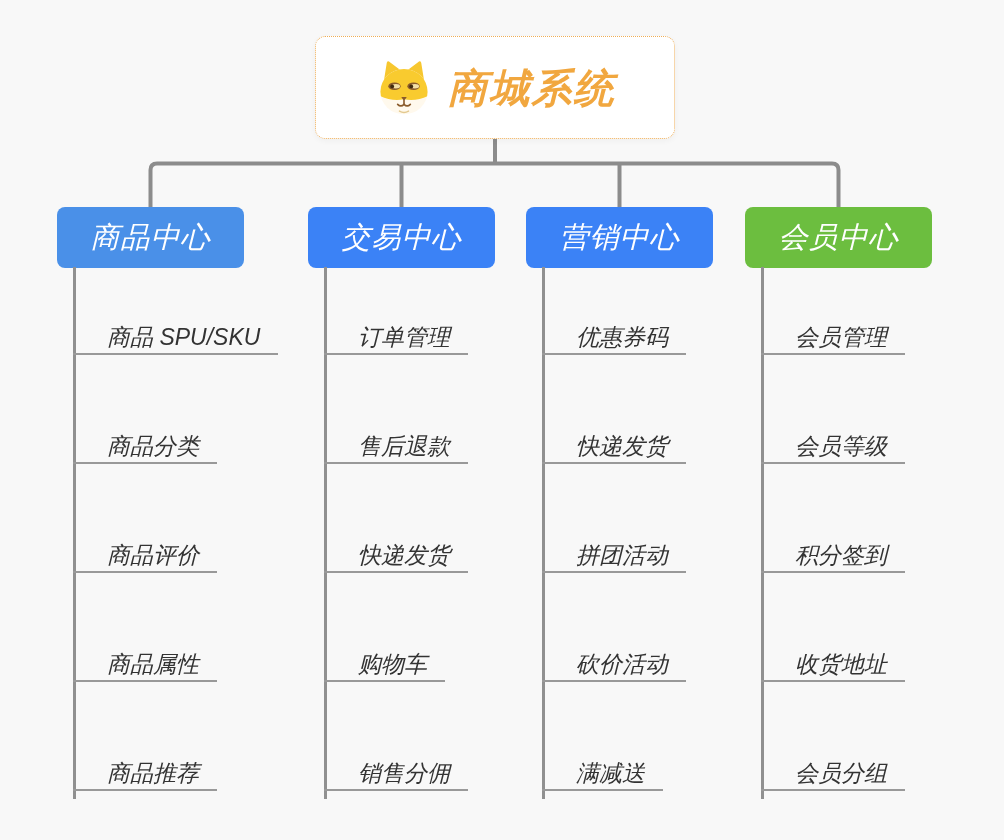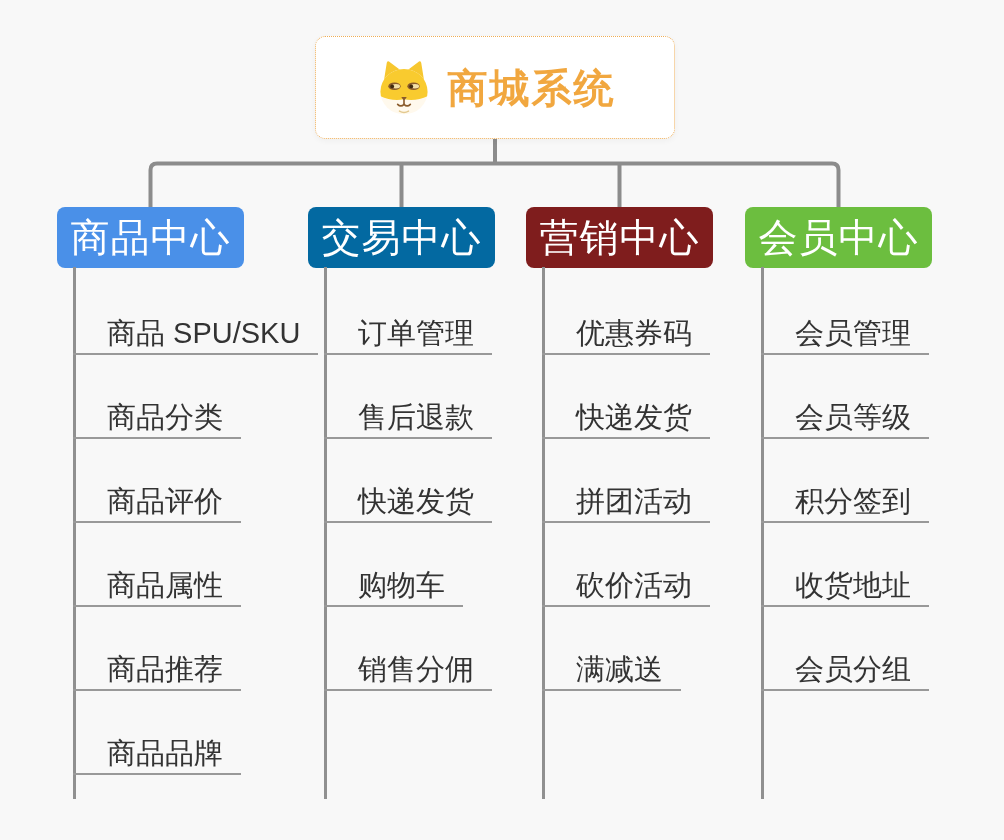--- a/index.html
+++ b/index.html
@@ -2,21 +2,21 @@
 <html><head>
 <meta charset="utf-8">
 <style>
   html,body{margin:0;padding:0;}
   body{
     width:1004px;height:840px;
     background:#F8F8F8;
     font-family:"Liberation Sans","DejaVu Sans",sans-serif;
     overflow:hidden;
   }
-  .canvas{position:relative;width:1004px;height:840px;}
+  .canvas{position:relative;width:1004px;height:840px;font-style:italic;}
   .connectors{position:absolute;left:0;top:0;width:1004px;height:840px;}
 
   
   .root-node{
     position:absolute;left:315px;top:36px;width:360px;height:103px;
     background:#FFFFFF;border:1px dotted #EFAE57;border-radius:10px;
     box-sizing:border-box;
     display:flex;align-items:center;justify-content:center;gap:15px;
     box-shadow:0 2px 6px rgba(0,0,0,0.04);
   }
@@ -31,38 +31,38 @@
   .branch-1{left:308px;}
   .branch-2{left:526px;}
   .branch-3{left:745px;}
 
   .branch-box{
     position:absolute;left:0;top:0;width:187px;height:61px;
     border-radius:8px;box-sizing:border-box;
     display:flex;align-items:center;justify-content:center;
   }
   .branch-box span{
-    color:#FFFFFF;font-size:39px;font-weight:500;letter-spacing:1px;
+    color:#FFFFFF;font-size:29px;font-weight:500;letter-spacing:1px;
     white-space:nowrap;line-height:1;
   }
   .trunk{
     position:absolute;left:16px;top:60px;width:3px;height:531.5px;
     background:#909090;
   }
   .items{position:absolute;left:16px;top:60px;}
   .item-row{
     display:flex;align-items:flex-end;
-    height:84px;box-sizing:border-box;
+    height:109px;box-sizing:border-box;
     padding:0 18px 3px 34px;
     border-bottom:2px solid #999999;
     width:max-content;
   }
   .item-row:first-child{height:88px;}
   .item-row span{
-    font-size:29px;color:#333333;line-height:1.15;white-space:nowrap;
+    font-size:23px;color:#333333;line-height:1.15;white-space:nowrap;
   }
 </style>
 </head>
 <body>
 
 <div class="canvas">
 
   <svg class="connectors" viewBox="0 0 1004 840" xmlns="http://www.w3.org/2000/svg">
     <g stroke="#8C8C8C" stroke-width="4" fill="none">
       <path d="M495 138 L495 163.5"></path>
@@ -121,21 +121,21 @@
         </div>
         <div class="item-row">
           <span>商品推荐</span>
         </div>
         <div class="item-row">
           <span>商品品牌</span>
         </div>
       </div>
     </div>
   <div class="branch branch-1">
-      <div class="branch-box" style="background: #0369a1;">
+      <div class="branch-box" style="background: #3b82f6;">
         <span>交易中心</span>
       </div>
       <div class="trunk"></div>
       <div class="items">
         <div class="item-row">
           <span>订单管理</span>
         </div>
         <div class="item-row">
           <span>售后退款</span>
         </div>
@@ -144,21 +144,21 @@
         </div>
         <div class="item-row">
           <span>购物车</span>
         </div>
         <div class="item-row">
           <span>销售分佣</span>
         </div>
       </div>
     </div>
   <div class="branch branch-2">
-      <div class="branch-box" style="background: #7f1d1d; align-items: center;">
+      <div class="branch-box" style="background: #3b82f6; align-items: center;">
         <span>营销中心</span>
       </div>
       <div class="trunk"></div>
       <div class="items">
         <div class="item-row">
           <span>优惠券码</span>
         </div>
         <div class="item-row">
           <span>快递发货</span>
         </div>

